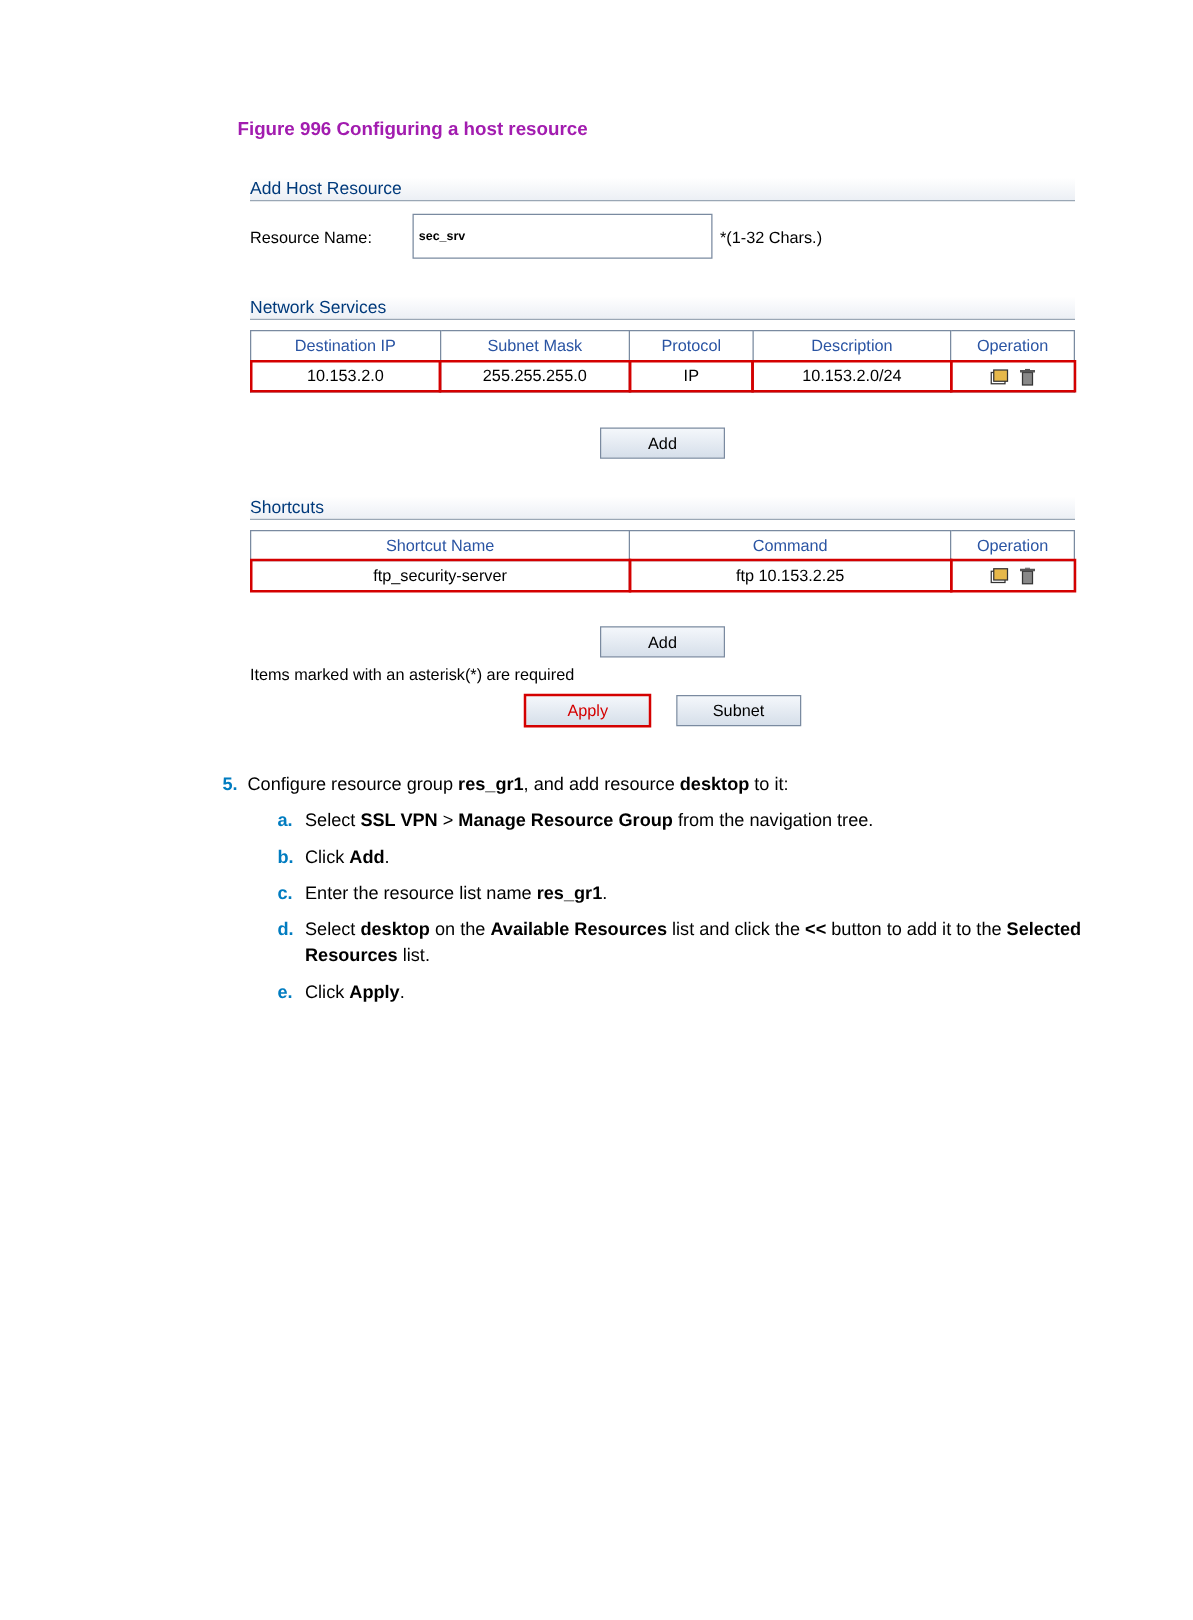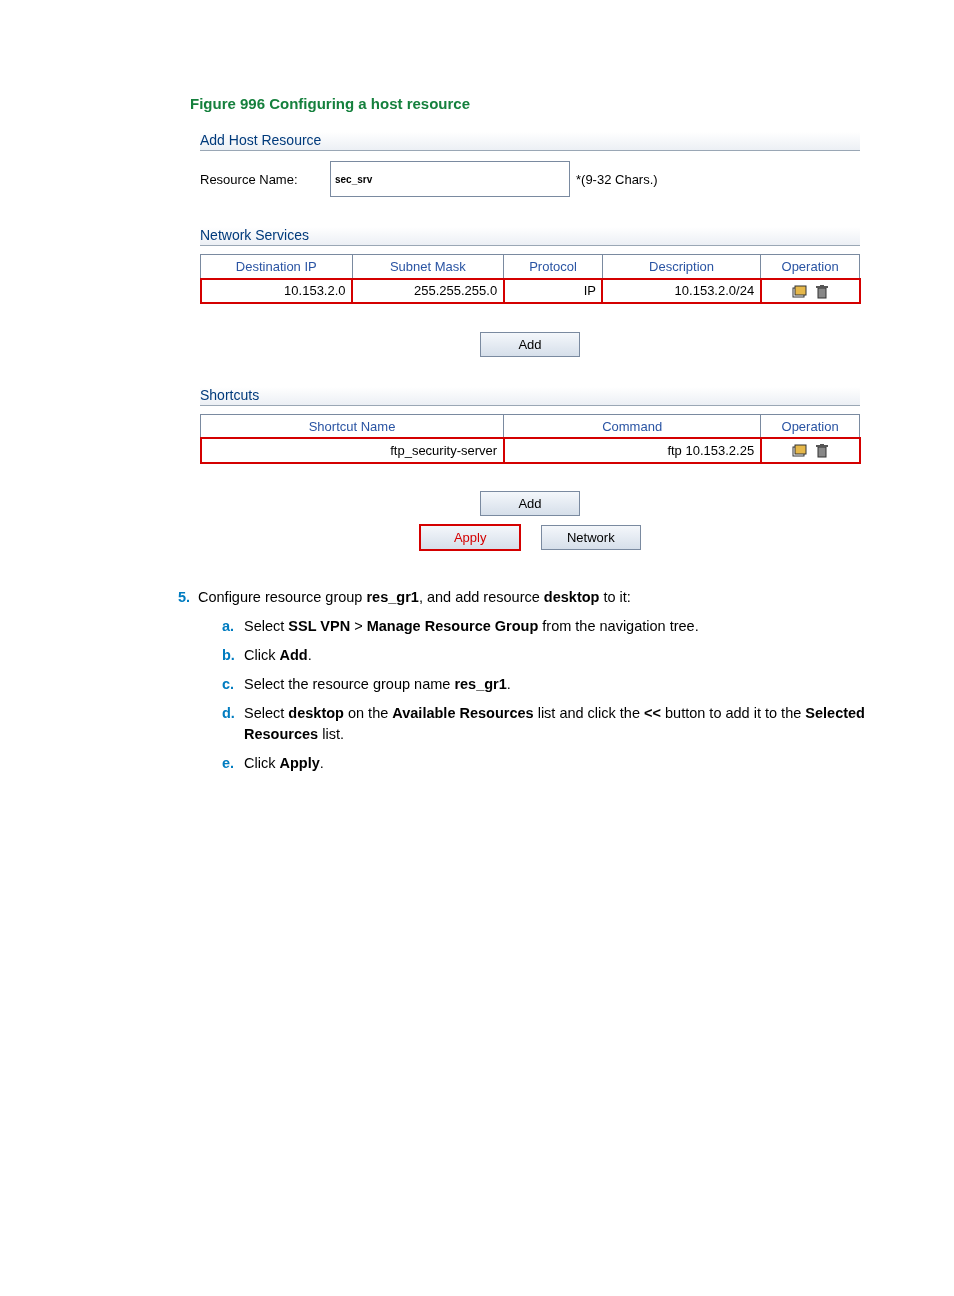--- a/index.html
+++ b/index.html
@@ -11,24 +11,24 @@
     color: #000;
   }
   .page {
     width: 954px;
     height: 1296px;
     position: relative;
     box-sizing: border-box;
     padding: 95px 60px 40px 190px;
   }
   .fig-caption {
-    color: #15803d;
+    color: #a21caf;
     font-weight: bold;
     font-size: 15px;
-    margin-bottom: 20px;
+    margin-bottom: 30px;
   }
   .screenshot {
     width: 660px;
     margin-left: 10px;
     font-size: 13px;
   }
   .section-head {
     color: #003a7b;
     font-size: 14px;
     margin-top: 8px;
@@ -64,21 +64,21 @@
     font-weight: normal;
     border: 1px solid #7a8aa0;
     padding: 4px 6px;
     font-size: 13px;
     text-align: center;
   }
   td {
     border: 1px solid #7a8aa0;
     padding: 4px 6px;
     font-size: 13px;
-    text-align: right;
+    text-align: center;
     background: #fff;
   }
   tr.highlight td { outline: 2px solid #d40000; outline-offset: -1px; }
   .op-cell { text-align: center; white-space: nowrap; }
   .icon-btn { display: inline-block; vertical-align: middle; margin: 0 2px; cursor: pointer; }
   .btn {
     display: inline-block;
     min-width: 70px;
     text-align: center;
     padding: 4px 14px;
@@ -118,21 +118,21 @@
 <div class="page">
 
   <div class="fig-caption">Figure 996 Configuring a host resource</div>
 
   <div class="screenshot">
     <div class="section-head">Add Host Resource</div>
 
     <div class="row">
       <span class="lbl">Resource Name:</span>
       <input class="txtin" type="text" value="sec_srv" style="">
-      <span class="hint">*(9-32 Chars.)</span>
+      <span class="hint">*(1-32 Chars.)</span>
     </div>
 
     <div class="section-head" style="margin-top:30px">Network Services</div>
 
     <table>
       <colgroup>
         <col style="width:23%">
           <col style="width:23%">
           <col style="width:15%">
           <col style="width:24%">
@@ -202,23 +202,24 @@
                   <rect x="0" y="1" width="12" height="2" fill="#555"></rect>
                   <rect x="4" y="0" width="4" height="1" fill="#555"></rect>
                 </svg>
           </span>
         </td>
       </tr>
     </tbody>
       </table>
 
     <div class="center"><span class="btn">Add</span></div>
+    <div class="note">Items marked with an asterisk(*) are required</div>
     <div class="footer-btns">
       <span class="btn apply">Apply</span>
-      <span class="btn">Network</span>
+      <span class="btn">Subnet</span>
     </div>
   </div>
 
   <div class="instructions">
     <div class="step">
       <div class="step-num">5.</div>
       <div class="step-body">
         <span>Configure resource group </span><b>res_gr1</b><span>, and add resource </span><b>desktop</b><span> to it:</span>
 
         <div class="sub">
@@ -228,21 +229,21 @@
           </div>
         </div>
 
         <div class="sub">
           <div class="sub-lbl">b.</div>
           <div class="sub-body"><span>Click </span><b>Add</b><span>.</span></div>
         </div>
 
         <div class="sub">
           <div class="sub-lbl">c.</div>
-          <div class="sub-body"><span>Select the resource group name </span><b>res_gr1</b><span>.</span></div>
+          <div class="sub-body"><span>Enter the resource list name </span><b>res_gr1</b><span>.</span></div>
         </div>
 
         <div class="sub">
           <div class="sub-lbl">d.</div>
           <div class="sub-body"><span>Select </span><b>desktop</b><span> on the </span><b>Available Resources</b><span> list and click the </span><b>&lt;&lt;</b><span> button to add it to the </span><b>Selected Resources</b><span> list.</span></div>
         </div>
 
         <div class="sub">
           <div class="sub-lbl">e.</div>
           <div class="sub-body"><span>Click </span><b>Apply</b><span>.</span></div>

